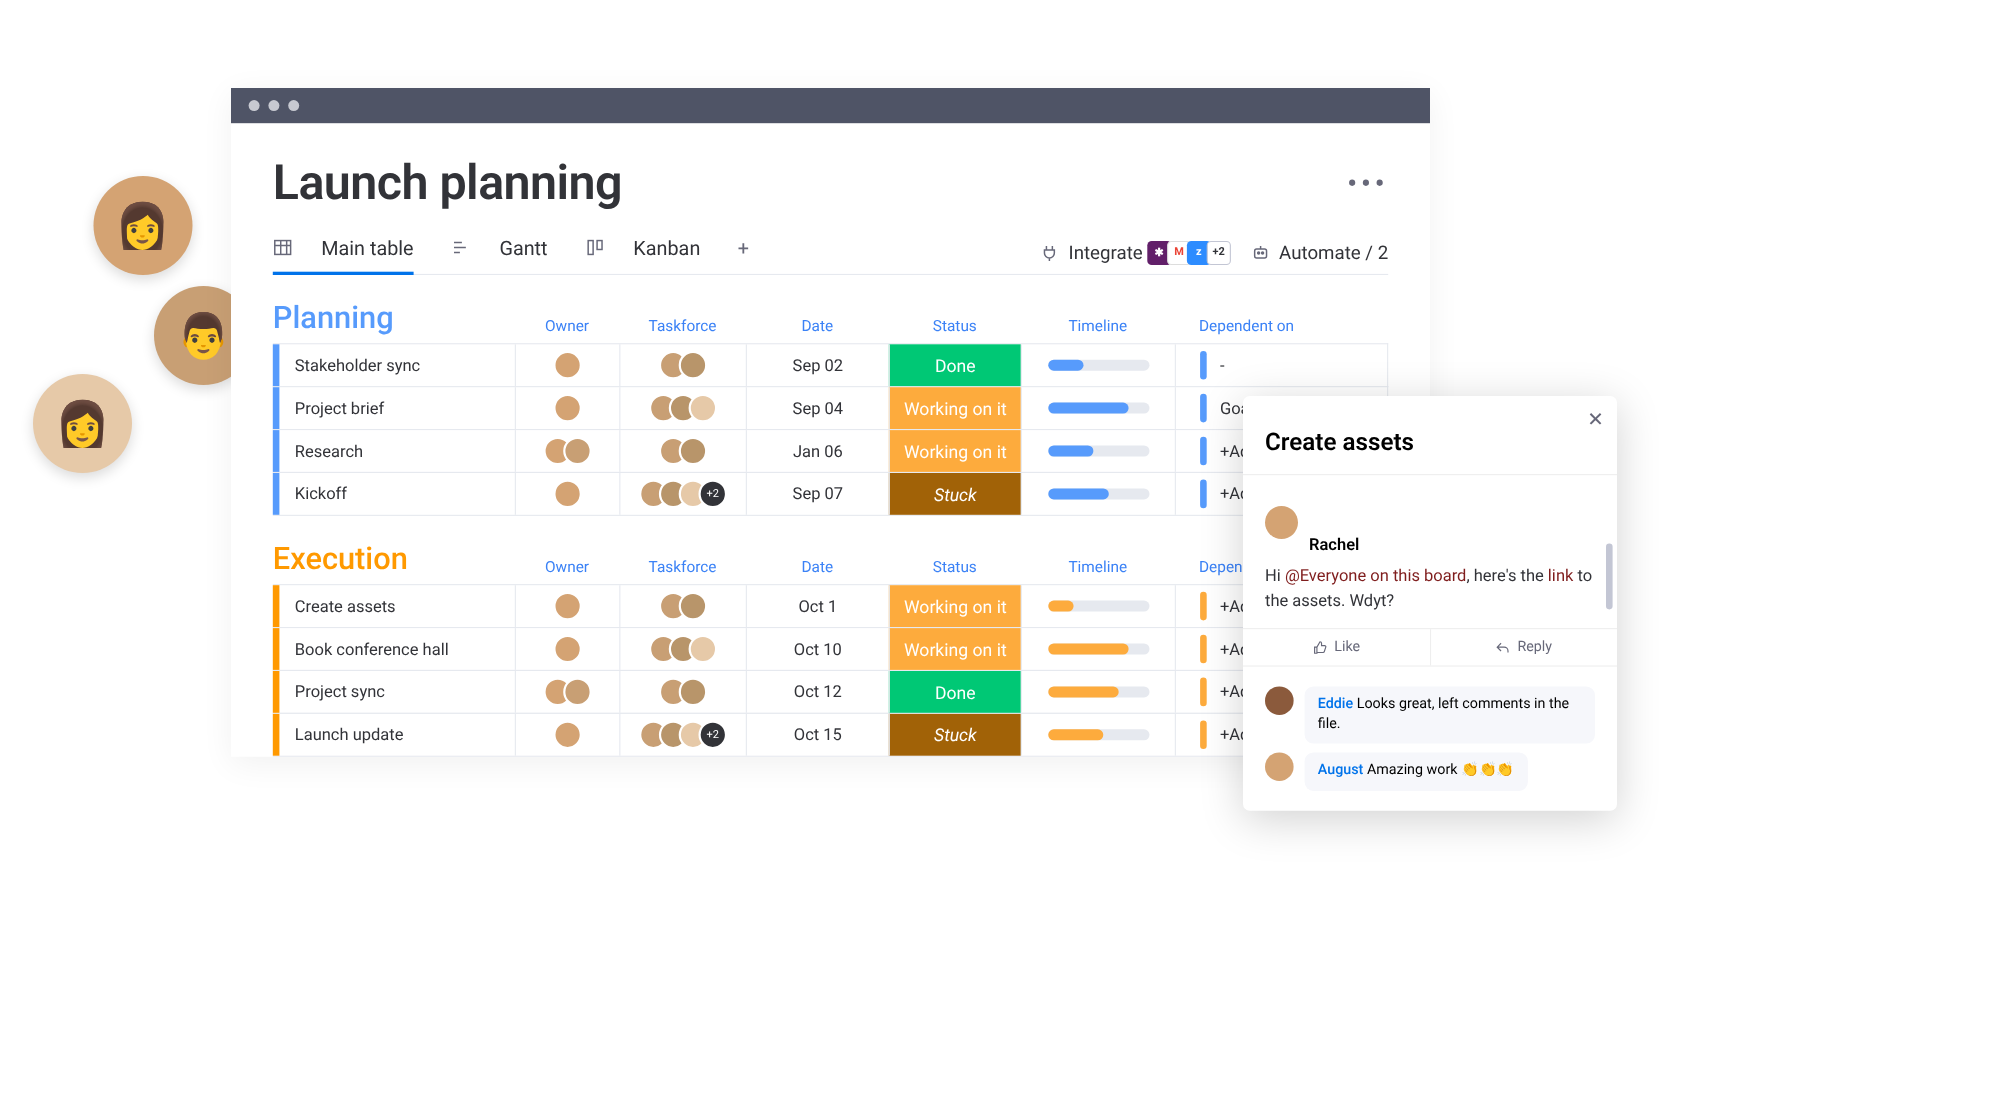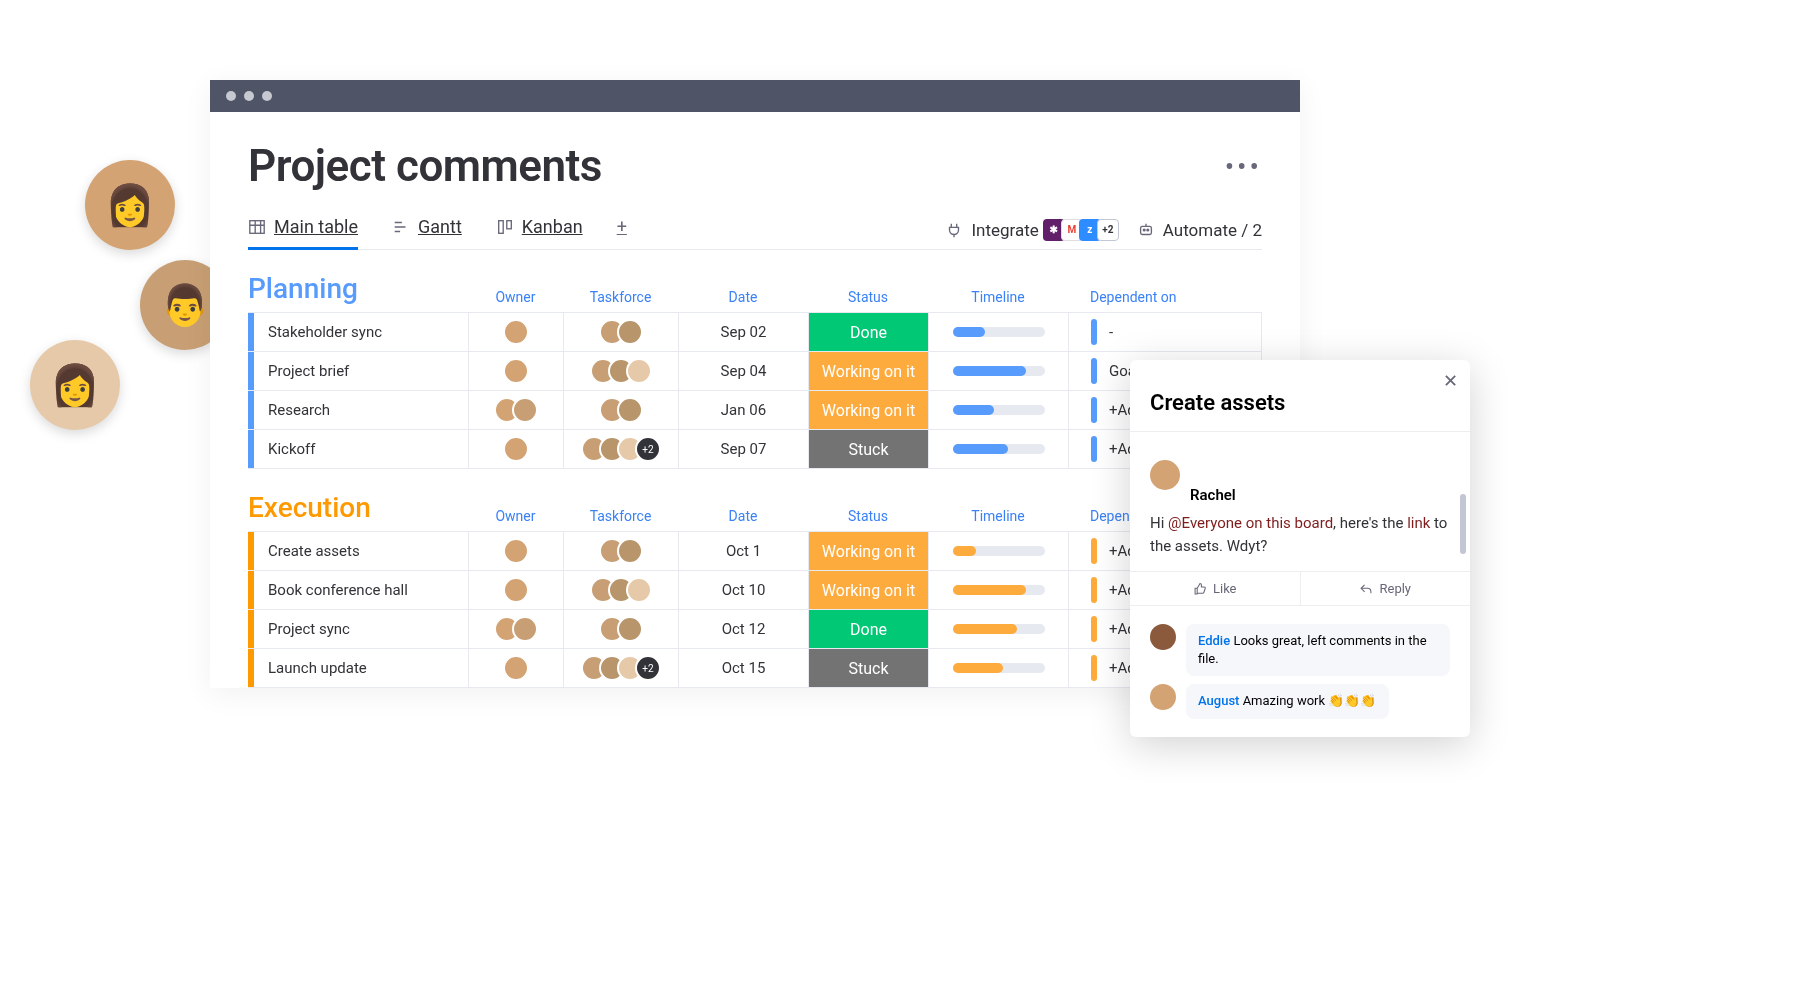--- a/index.html
+++ b/index.html
@@ -52,26 +52,25 @@
   font-size: 44px; font-weight: 600; color:#323338;
   letter-spacing: -0.5px;
 }
 .menu-dots { font-size: 28px; color:#676879; letter-spacing:3px; cursor:pointer;}
 .tabs {
   display:flex; align-items:center; gap:34px;
   border-bottom:1px solid #e6e9ef;
   margin-top:18px;
 }
 .tab {
-  display:flex; align-items:center; gap:8px;
+  display:flex; align-items:flex-start; gap:26px;
   padding: 6px 0 10px 0;
   font-size:18px; color:#323338; cursor:pointer;
   border-bottom:3px solid transparent;
   margin-bottom:-1px;
-  text-decoration:underline;
 }
 .tab.active { border-bottom-color:#0073ea; }
 .tab .ticon { width:18px; height:18px; color:#676879;}
 .tabs-right { margin-left:auto; display:flex; align-items:center; gap:18px; }
 .tabs-right .rlink { display:flex; align-items:center; gap:8px; font-size:17px; color:#323338; cursor:pointer;}
 .int-icons { display:flex; align-items:center;}
 .int-icons .ii { width:22px; height:22px; border-radius:4px; margin-left:-4px; display:flex;align-items:center;justify-content:center; font-size:10px; font-weight:bold;}
 .ii.slack{background:#611f69;color:#fff;}
 .ii.gmail{background:#fff;border:1px solid #ddd;}
 .ii.zoom{background:#2d8cff;color:#fff;}
@@ -102,21 +101,21 @@
 .row .owner{width:95px;} .row .task{width:115px;} .row .date{width:130px;}
 .row .status{width:120px; color:#fff; font-size:16px;}
 .row .timeline{width:140px;}
 .row .dep{flex:1; justify-content:flex-start; padding-left:22px;}
 
 .avs { display:flex; }
 .av { width:26px; height:26px; border-radius:50%; border:2px solid #fff; margin-left:-8px; display:flex;align-items:center;justify-content:center;font-size:11px;color:#fff;}
 .av:first-child{margin-left:0;}
 .avplus{background:#323338; font-size:10px;}
 
-.st-done{background:#00c875;} .st-work{background:#fdab3d;} .st-stuck{background:#737373;}
+.st-done{background:#00c875;} .st-work{background:#fdab3d;} .st-stuck{background:#a16207;font-style:italic;}
 .g-plan .accent, .g-plan .group-name{color:#579bfc;} .g-plan .accent{background:#579bfc;}
 .g-exec .accent, .g-exec .group-name{color:#ff9900;} .g-exec .accent{background:#ff9900;}
 
 .tl { position:relative; width:92px; height:10px; background:#e6e9ef; border-radius:5px;}
 .tl .fill{position:absolute;left:0;top:0;height:100%;border-radius:5px;}
 .tl-blue .fill{background:#579bfc;} .tl-orange .fill{background:#fdab3d;}
 .dep-bar{width:6px;height:26px;border-radius:3px; margin-right:12px;}
 .dep-blue{background:#579bfc;} .dep-orange{background:#fdab3d;}
 .dep-txt{font-size:15px;color:#323338;}
 
@@ -159,21 +158,21 @@
 
 <div class="browser">
   <div class="titlebar">
     <div class="dot"></div>
     <div class="dot"></div>
     <div class="dot"></div>
   </div>
 
   <div class="board">
     <div class="board-header">
-      <div class="board-title">Project comments</div>
+      <div class="board-title">Launch planning</div>
       <div class="menu-dots">•••</div>
     </div>
 
     <div class="tabs">
       <div class="tab active">
         <svg class="ticon" viewBox="0 0 20 20" fill="none" stroke="currentColor" stroke-width="1.5">
             <rect x="2" y="3" width="16" height="14"></rect>
             <path d="M2 8h16M8 3v14M14 3v14"></path>
           </svg>
         <span>Main table</span>

